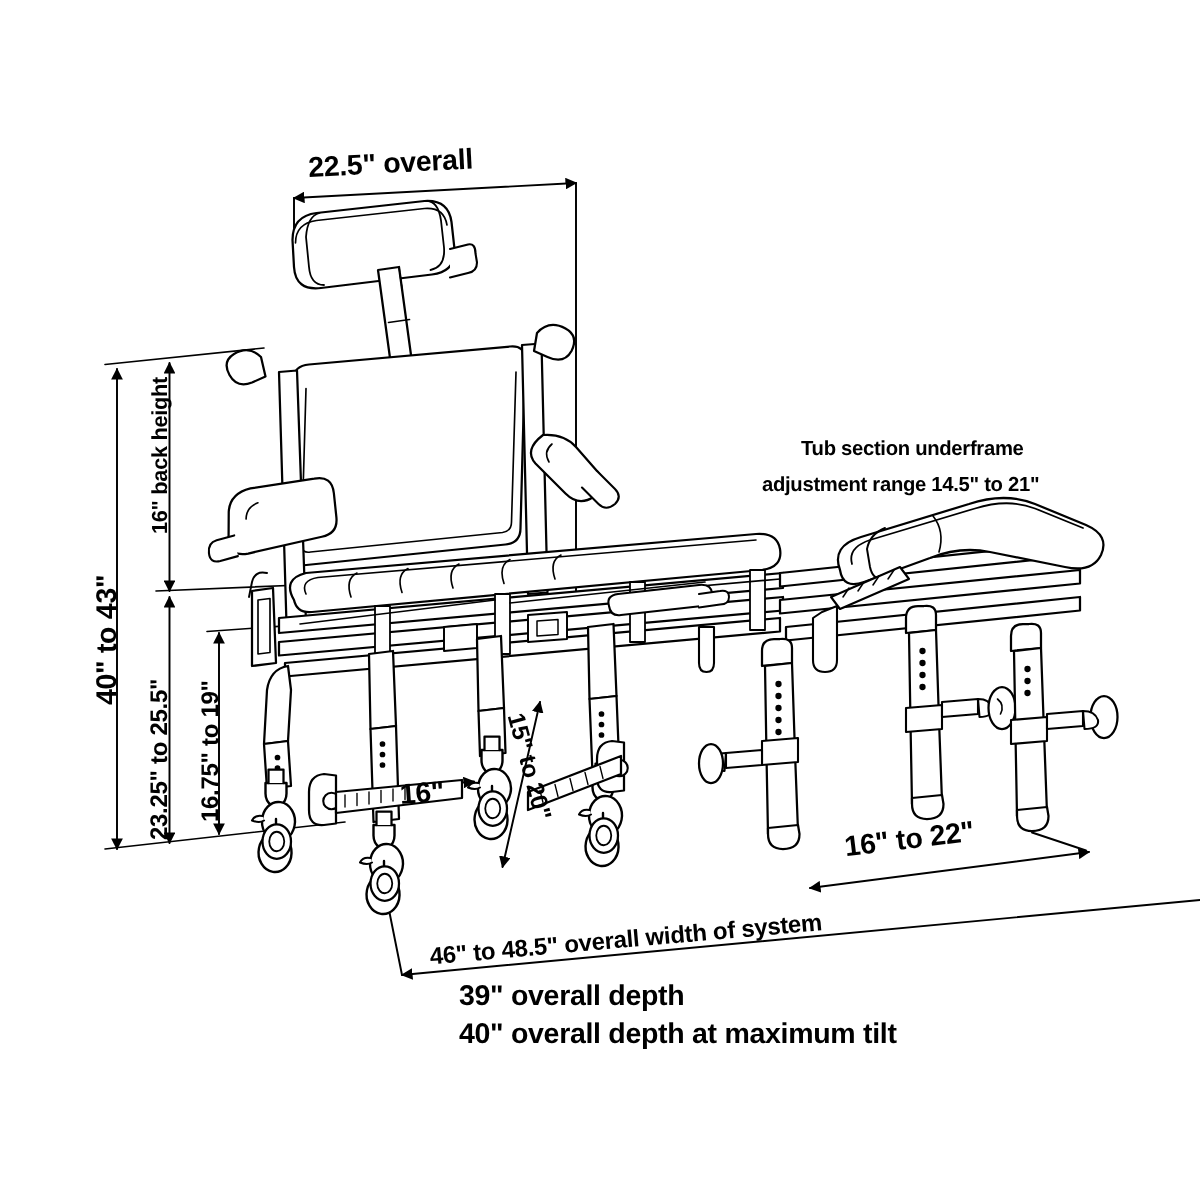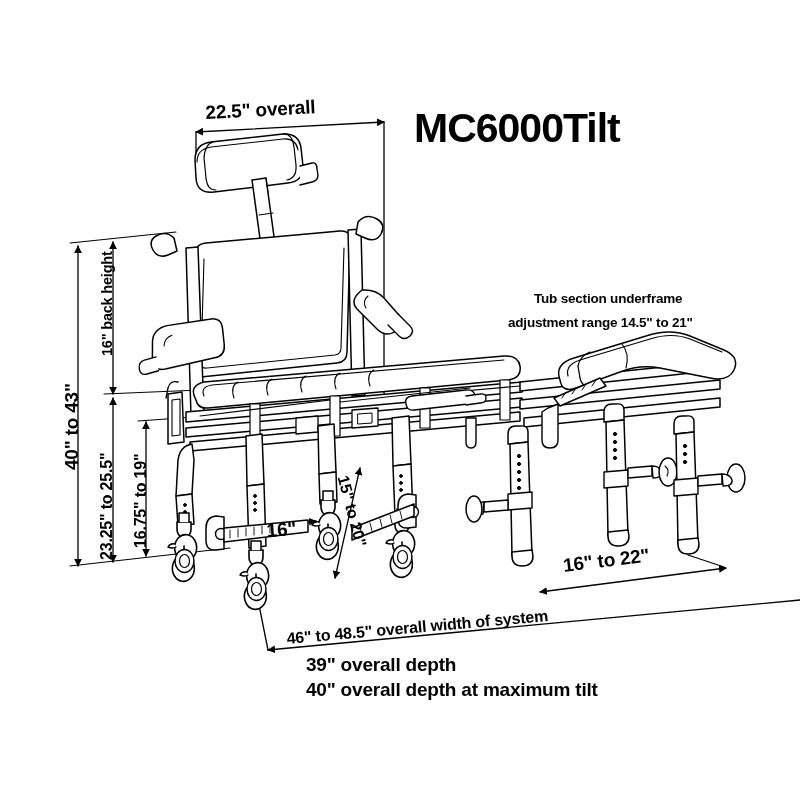--- a/index.html
+++ b/index.html
@@ -332,21 +332,20 @@
         <path d="M548,408 l10,-4 l0,36 q0,8 -8,8 q-8,0 -8,-8 l0,-28 z" fill="#fff" stroke-width="1.4"></path>
       </g>
 
       <g>
         <path d="M466,418 l10,0 l0,24 q0,6 -5,6 q-5,0 -5,-6 z" fill="#fff" stroke-width="1.4"></path>
       </g>
 
     </g>
   </svg>
 
-  <div class="lbl title-lbl" style="left:414px; top:108px;">MC6000Tilt</div>
 
   <div class="lbl dim-lg" style="left:206px; top:103px; transform:rotate(-3deg); transform-origin:left bottom;">22.5" overall</div>
 
   <div class="lbl dim-lg" style="left:62px; top:470px; transform:rotate(-90deg); transform-origin:left top;">40" to 43"</div>
 
   <div class="lbl dim-sm" style="left:100px; top:356px; transform:rotate(-90deg); transform-origin:left top;">16" back height</div>
 
   <div class="lbl dim-md" style="left:99px; top:560px; transform:rotate(-90deg); transform-origin:left top;">23.25" to 25.5"</div>
 
   <div class="lbl dim-md" style="left:133px; top:548px; transform:rotate(-90deg); transform-origin:left top;">16.75" to 19"</div>

